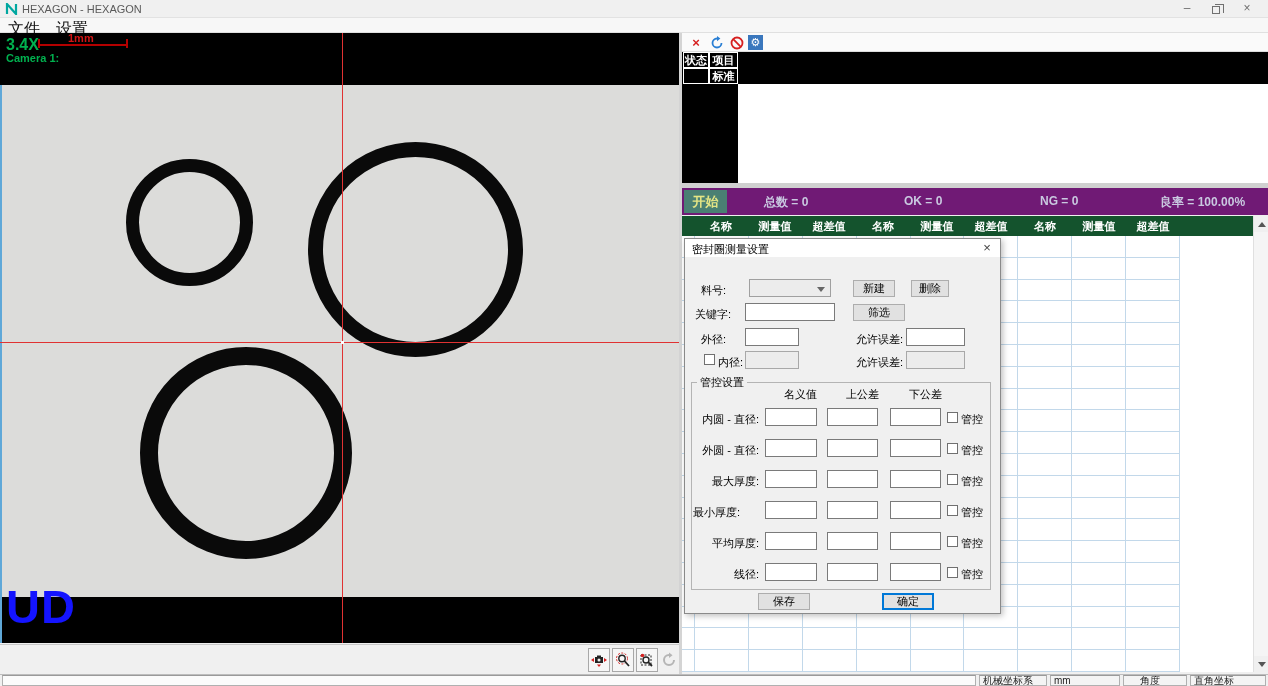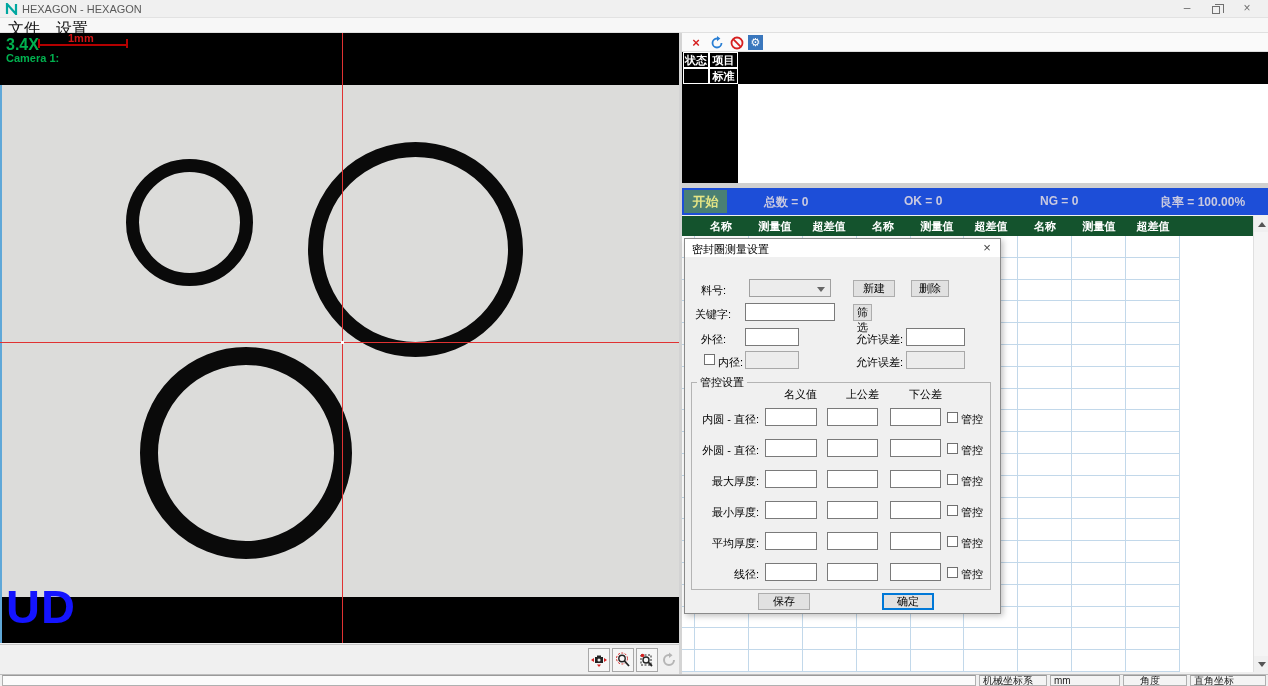--- a/index.html
+++ b/index.html
@@ -50,21 +50,21 @@
   #rp-settings { background:#3a77bd; color:#fff; font-size:11px; width:15px; height:15px; line-height:15px; }
 
   
   #status-band { left:682px; top:52px; width:586px; height:32px; background:#000; }
   .blk-cell { position:absolute; border:1px solid #fff; color:#fff; font-size:11px; font-weight:bold; text-align:center; line-height:14px; background:#000; }
   #status-leftcol { left:682px; top:84px; width:56px; height:99px; background:#000; }
   #status-white { left:738px; top:84px; width:530px; height:99px; background:#fff; }
   #rp-gap { left:682px; top:183px; width:586px; height:5px; background:#d0d0d0; }
 
   
-  #run-bar { left:682px; top:188px; width:586px; height:27px; background:#1d4ed8; }
+  #run-bar { left:682px; top:188px; width:586px; height:27px; background:#701a75; }
   #start-btn { position:absolute; left:2px; top:2px; width:43px; height:23px; background:#4a8073; color:#e6e685; font-size:13px; font-weight:bold; text-align:center; line-height:23px; }
   .stat { position:absolute; top:6px; color:#c9c9e0; font-size:12px; font-weight:bold; }
 
   
   #results-header { left:682px; top:216px; width:571px; height:20px; background:#14532d; display:flex; }
   .rh-cell { color:#fff; font-size:11px; font-weight:bold; text-align:center; line-height:20px; flex:none; }
   #results-body { left:682px; top:236px; width:571px; height:436px; background:#fff;
      background-image:repeating-linear-gradient(to bottom, transparent 0px, transparent 20.8px, #c2d8ea 20.8px, #c2d8ea 21.8px);
      background-size:497px 100%; background-repeat:no-repeat; }
   .grid-v { position:absolute; top:0; width:1px; height:436px; background:#c2d8ea; }
@@ -248,21 +248,21 @@
 
     <span class="lbl" style="left:16px;top:44px">料号:</span>
     <div class="combo" style="left:64px;top:40px">
         <span class="arr"></span>
       </div>
     <button class="btn" style="left:168px;top:41px;width:42px">新建</button>
     <button class="btn" style="left:226px;top:41px;width:38px">删除</button>
 
     <span class="lbl" style="left:10px;top:68px">关键字:</span>
     <input class="txt" style="left: 60px; top: 64px; width: 90px;" value="">
-    <button class="btn" style="left:168px;top:65px;width:19px">筛选</button>
+    <button class="btn" style="left:168px;top:65px;width:52px">筛选</button>
 
     <span class="lbl" style="left:16px;top:93px">外径:</span>
     <input class="txt" style="left: 60px; top: 89px; width: 54px;" value="">
     <span class="lbl" style="left:171px;top:93px">允许误差:</span>
     <input class="txt" style="left: 221px; top: 89px; width: 59px;" value="">
 
     <span class="chk" style="left:19px;top:115px"></span>
     <span class="lbl" style="left:33px;top:116px">内径:</span>
     <input class="txt disabled" style="left: 60px; top: 112px; width: 54px;" value="">
     <span class="lbl" style="left:171px;top:116px">允许误差:</span>
@@ -285,21 +285,21 @@
         <input class="txt" style="left: 142px; top: 200px; width: 51px;">
         <input class="txt" style="left: 205px; top: 200px; width: 51px;">
         <span class="chk" style="left: 262px; top: 204px;"></span>
         <span class="lbl" style="left: 276px; top: 204px;">管控</span>
         <span class="lbl" style="left: 8px; top: 235px; width: 66px; text-align: right;">最大厚度:</span>
         <input class="txt" style="left: 80px; top: 231px; width: 52px;">
         <input class="txt" style="left: 142px; top: 231px; width: 51px;">
         <input class="txt" style="left: 205px; top: 231px; width: 51px;">
         <span class="chk" style="left: 262px; top: 235px;"></span>
         <span class="lbl" style="left: 276px; top: 235px;">管控</span>
-        <span class="lbl" style="left: 8px; top: 266px; width: 66px; text-align: right;">最小厚度:</span>
+        <span class="lbl" style="left: 8px; top: 266px; width: 66px; text-align: left;">最小厚度:</span>
         <input class="txt" style="left: 80px; top: 262px; width: 52px;">
         <input class="txt" style="left: 142px; top: 262px; width: 51px;">
         <input class="txt" style="left: 205px; top: 262px; width: 51px;">
         <span class="chk" style="left: 262px; top: 266px;"></span>
         <span class="lbl" style="left: 276px; top: 266px;">管控</span>
         <span class="lbl" style="left: 8px; top: 297px; width: 66px; text-align: right;">平均厚度:</span>
         <input class="txt" style="left: 80px; top: 293px; width: 52px;">
         <input class="txt" style="left: 142px; top: 293px; width: 51px;">
         <input class="txt" style="left: 205px; top: 293px; width: 51px;">
         <span class="chk" style="left: 262px; top: 297px;"></span>

